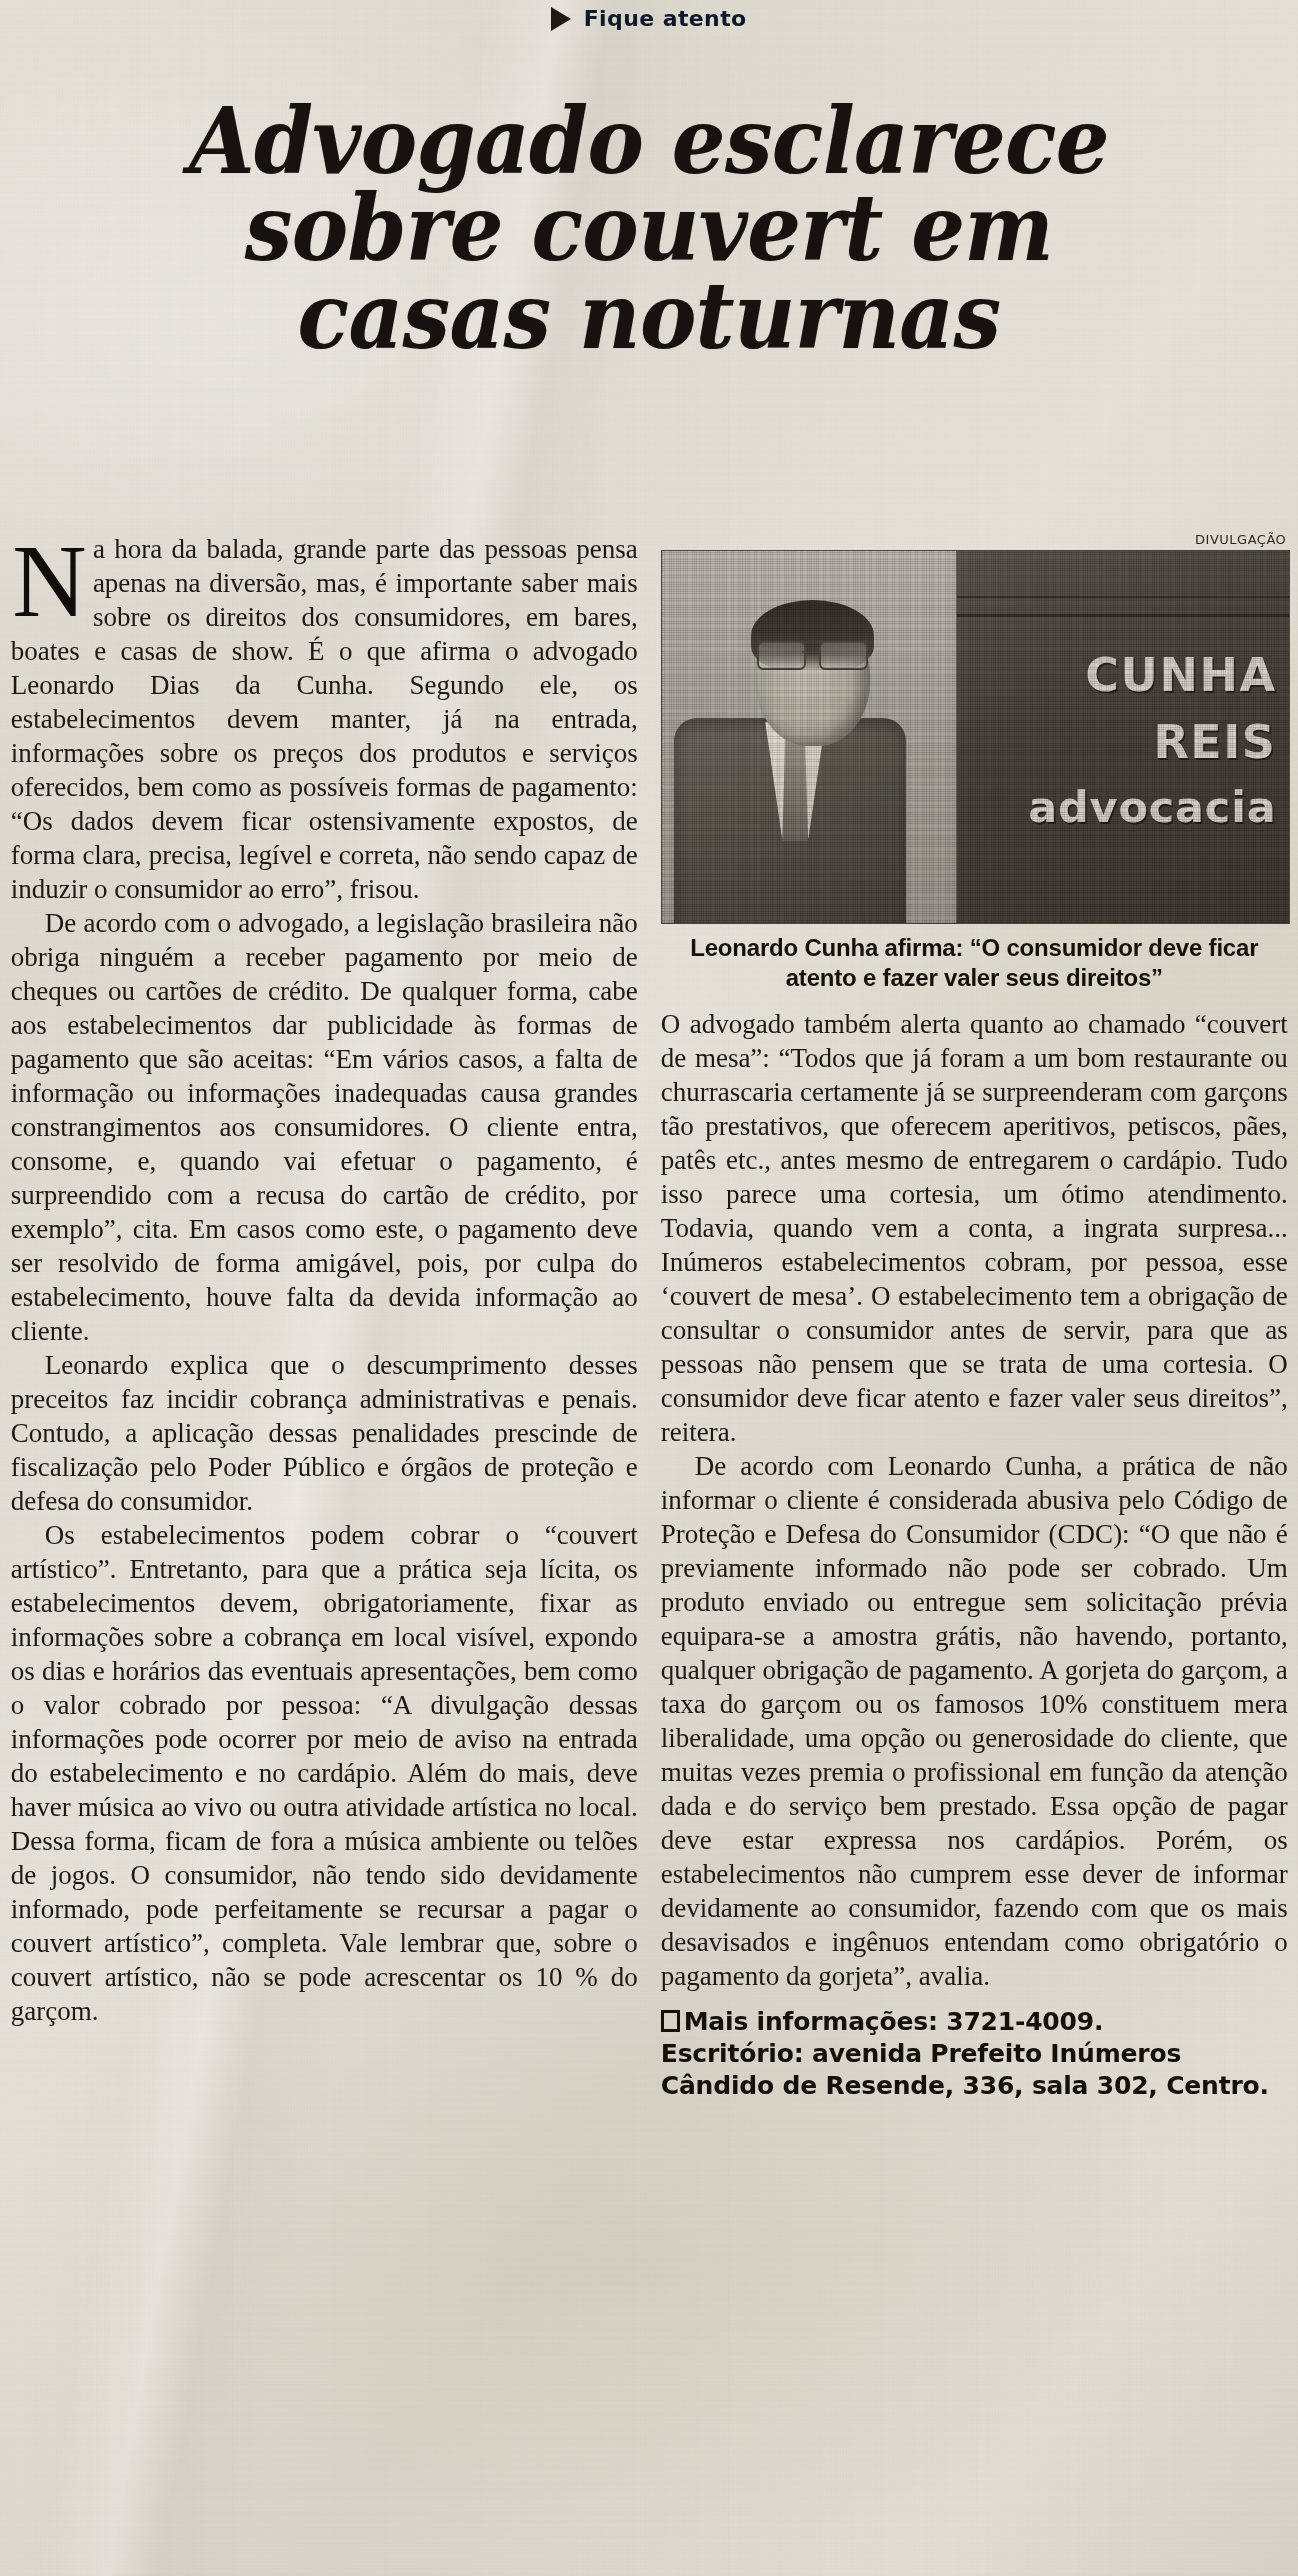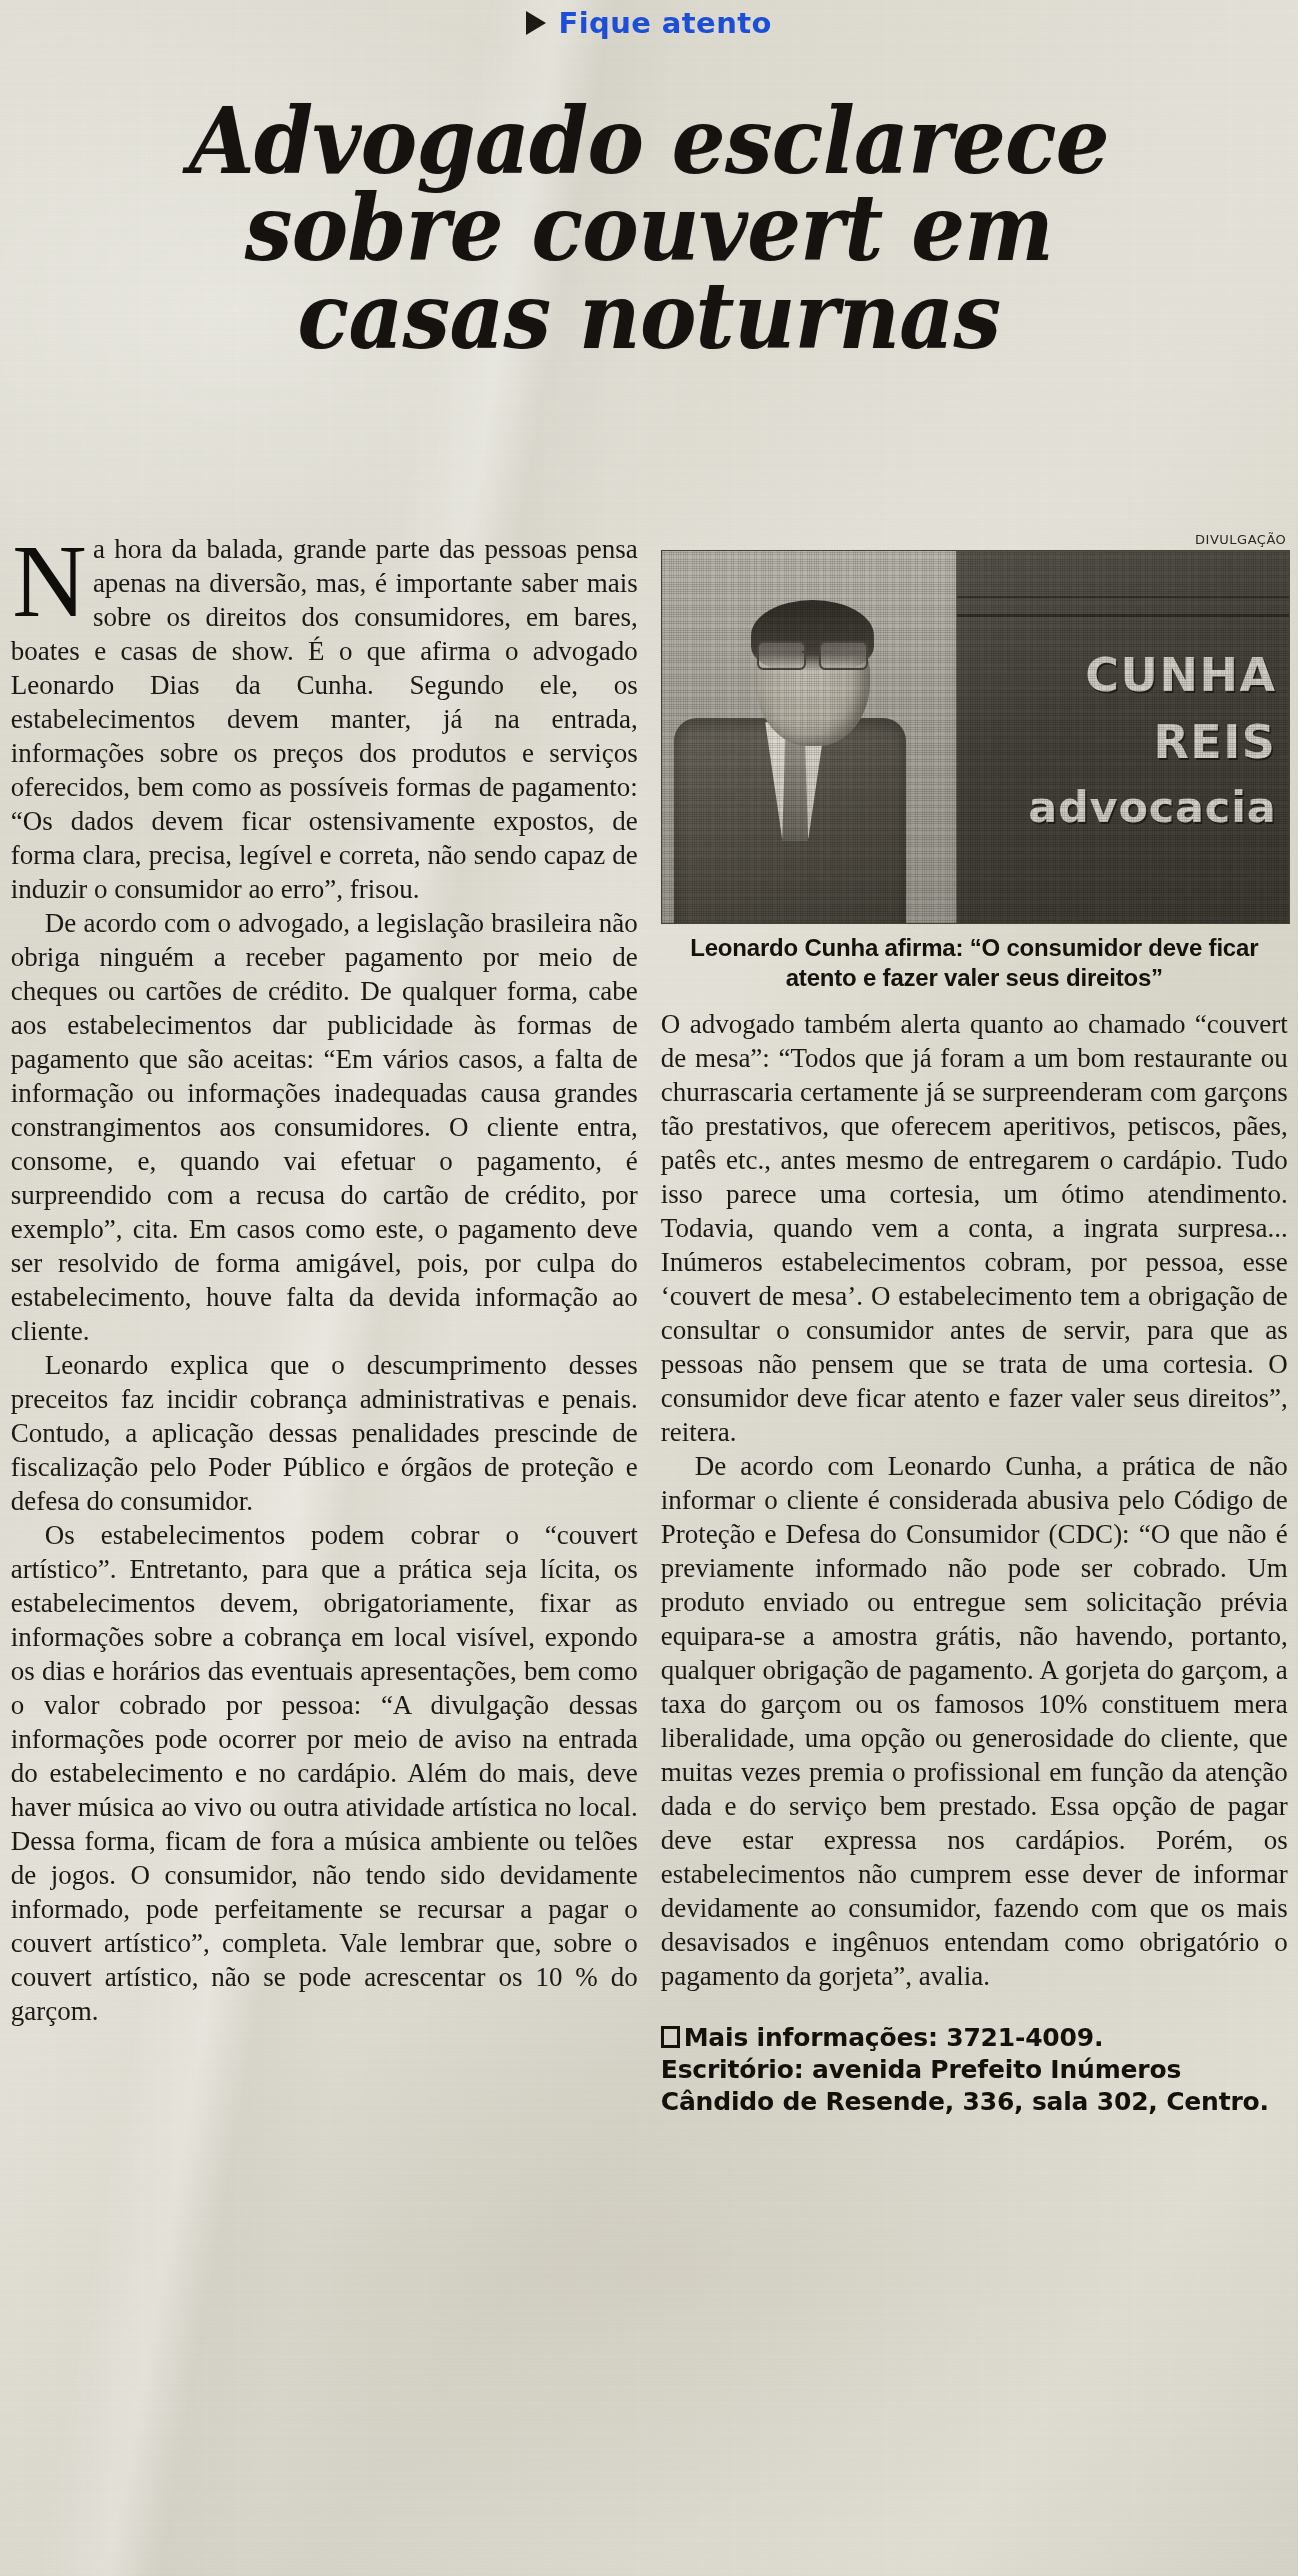--- a/index.html
+++ b/index.html
@@ -43,23 +43,23 @@
   .kicker .tri{
     width:0;height:0;
     border-left:20px solid #1d1a16;
     border-top:12.3px solid transparent;
     border-bottom:12.3px solid transparent;
     display:block;
   }
   .kicker .klabel{
     font-family:"DejaVu Sans", sans-serif;
     font-weight:bold;
-    font-size:29px;
+    font-size:22px;
     letter-spacing:0.4px;
-    color:#1d4ed8;
+    color:#0f172a;
   }
 
   
   .headline{
     position:absolute;top:37px;left:0;width:1298px;
     text-align:center;
     font-family:"DejaVu Serif","Liberation Serif",serif;
     font-weight:bold;font-style:italic;
     font-size:91px;
     line-height:.96;
@@ -214,21 +214,21 @@
   }
 
   
   .contact{
     font-family:"DejaVu Sans","Liberation Sans",sans-serif;
     font-weight:bold;
     font-size:25px;
     line-height:32px;
     color:#14110d;
     letter-spacing:-0.2px;
-    margin-top:29px;
+    margin-top:13px;
   }
   .contact .sq{
     display:inline-block;width:13px;height:16px;
     border:3.1px solid #14110d;
     margin-right:3.9px;
     vertical-align:-1.5px;
   }
   .contact .line{display:block;}
 </style>
 </head>

